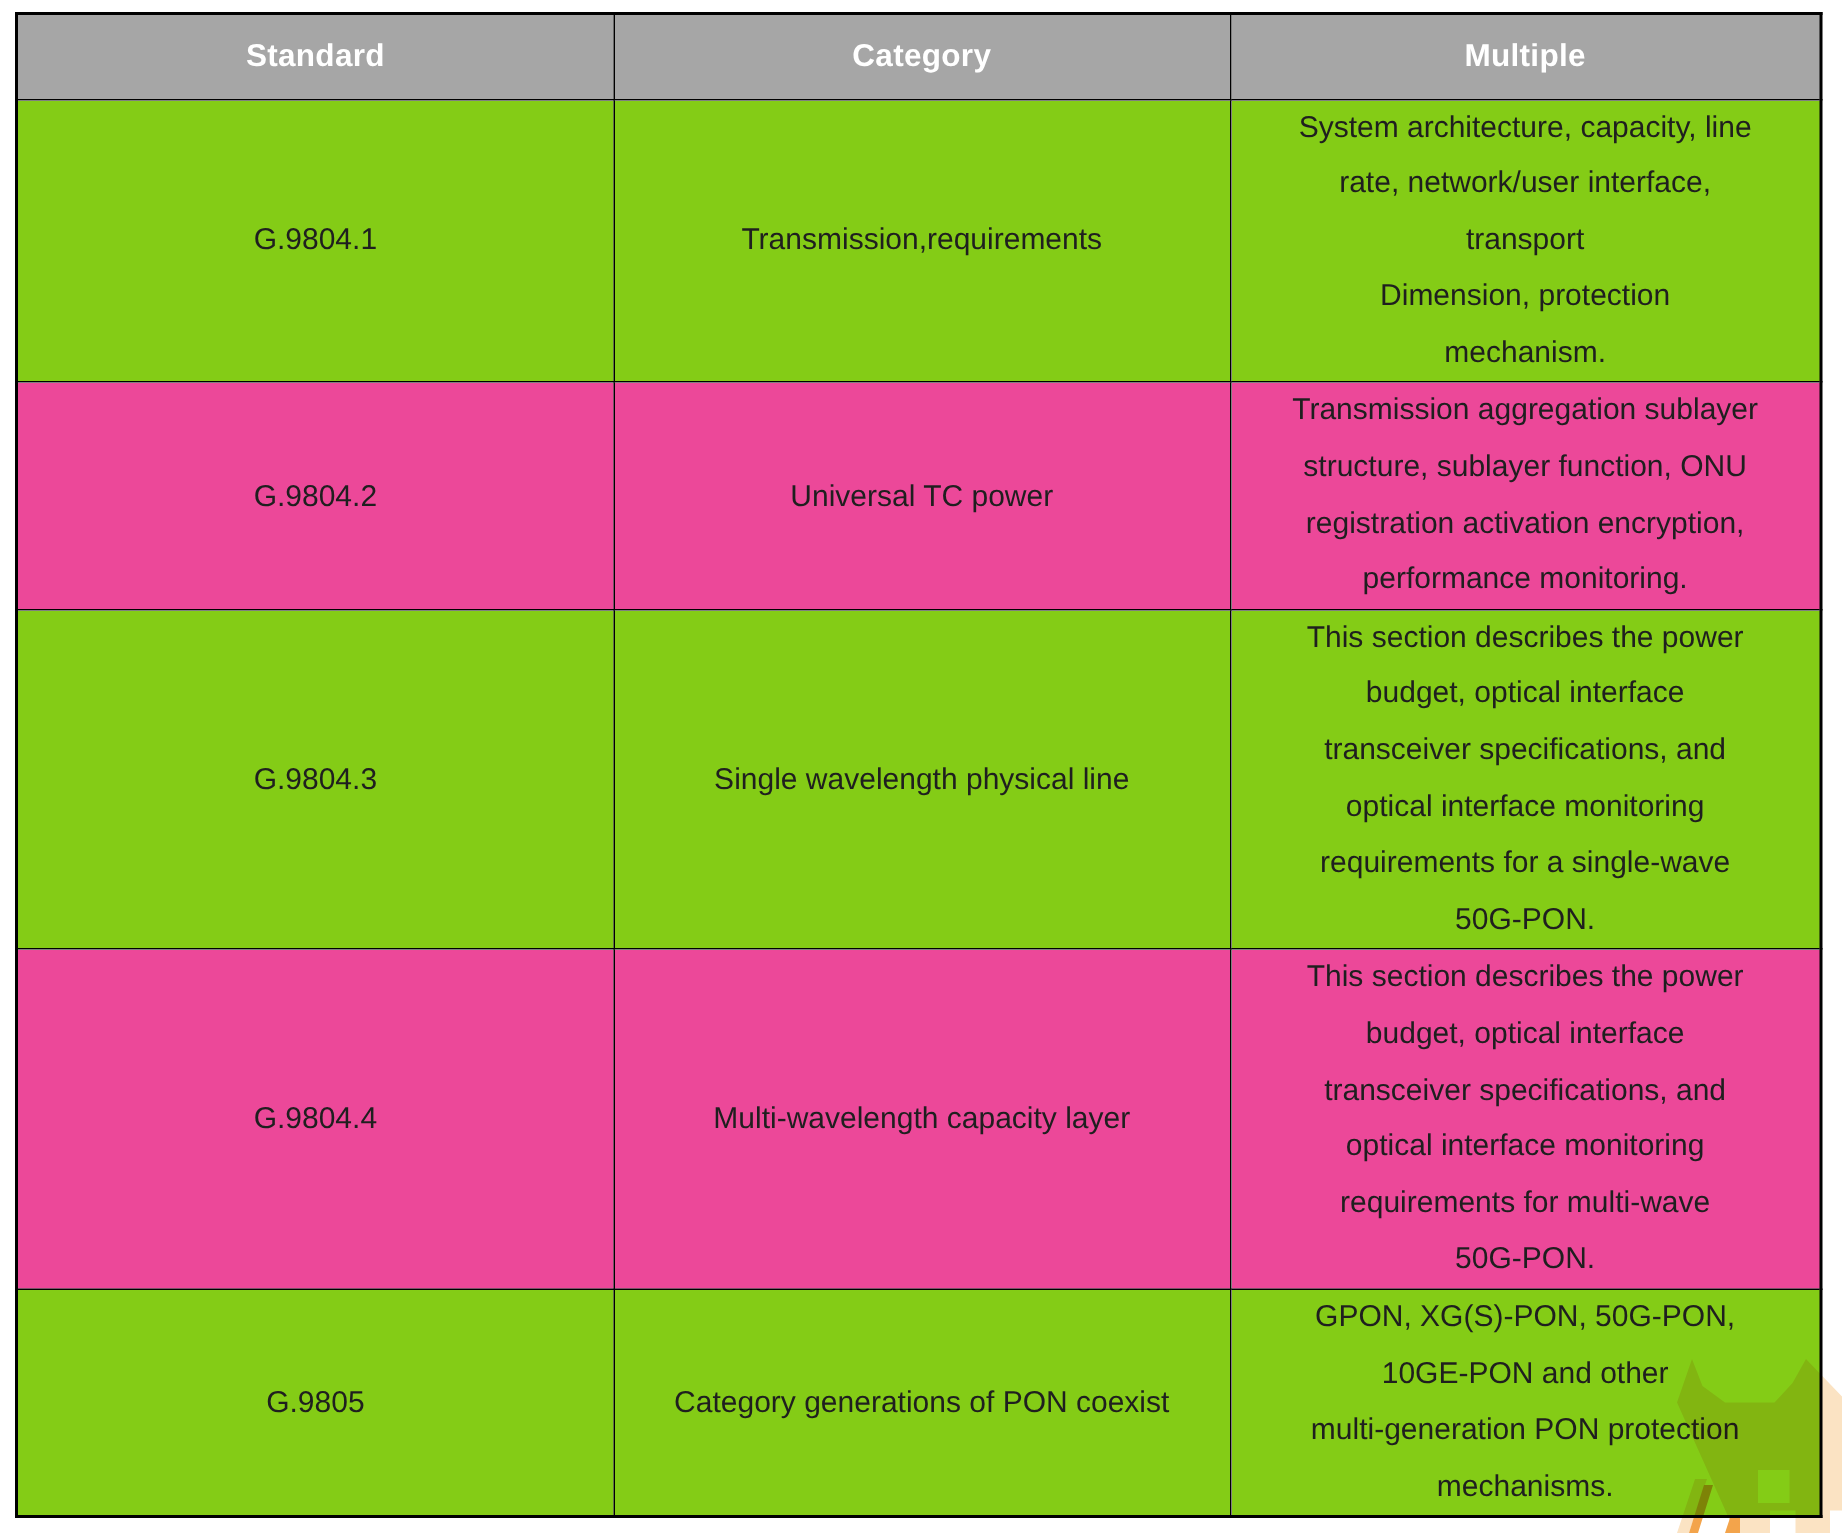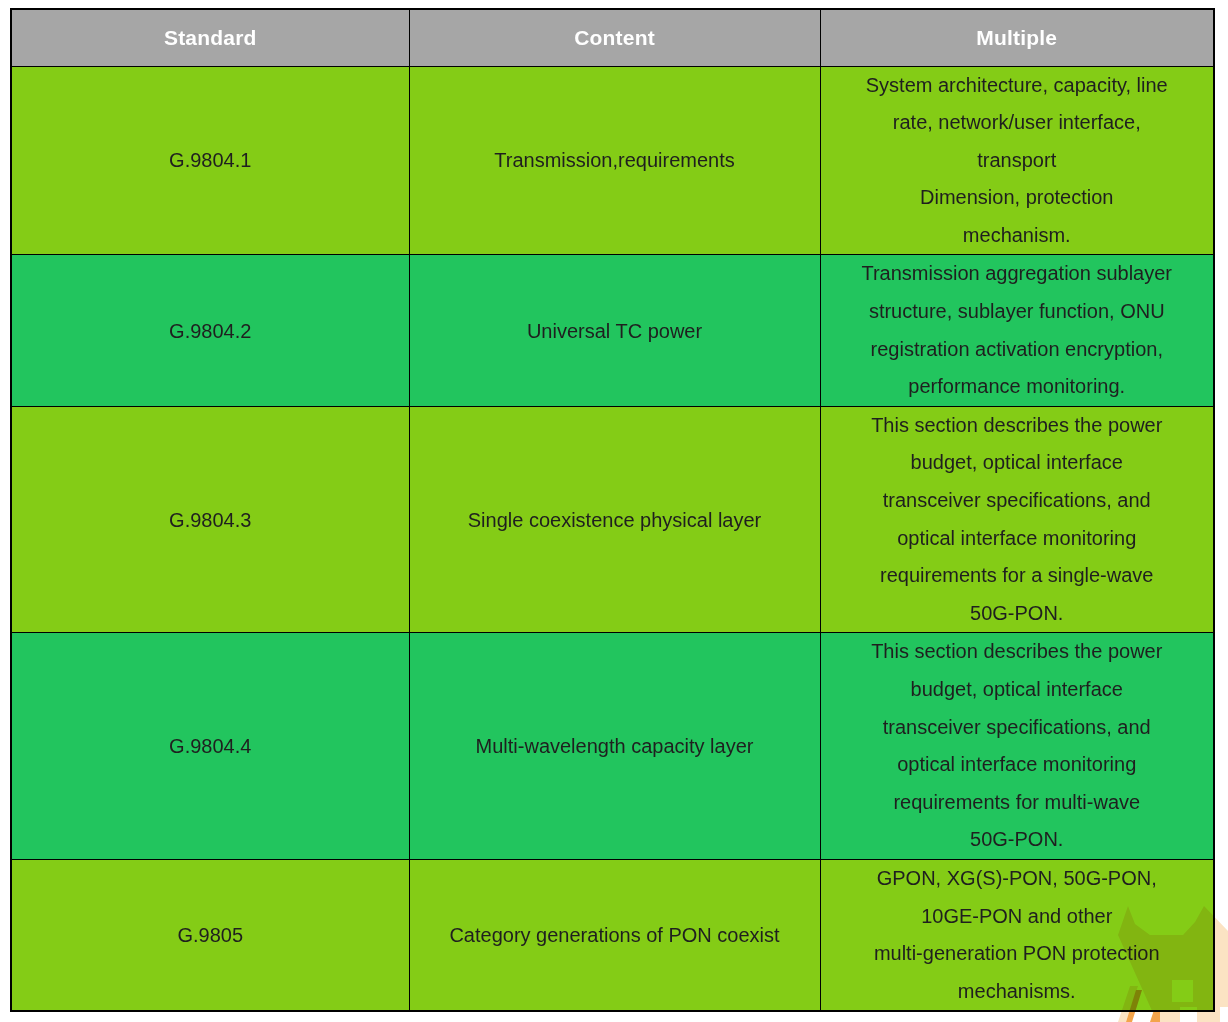--- a/index.html
+++ b/index.html
@@ -35,21 +35,21 @@
     font-size: 21px;
     font-weight: 700;
     letter-spacing: 0.2px;
   }
   .standards-table td {
     font-size: 20px;
     color: #1f1f1f;
     background: #84cc16;
     padding: 0 6px;
   }
-  .standards-table tr.alt td { background: #22c55e; }
+  .standards-table tr.alt td { background: #ec4899; }
   td.cell-content {
     line-height: 37.6px;
     white-space: pre-line;
   }
   td.cell-standard, td.cell-category { line-height: 26px; margin-top: 27px; }
   tr.r1 { height: 184px; }
   tr.r2 { height: 151px; }
   tr.r3 { height: 224px; }
   tr.r4 { height: 224px; }
   tr.r5 { height: 150px; }
@@ -71,21 +71,21 @@
 
   <table class="standards-table">
     <colgroup>
       <col style="width:398px">
       <col style="width:411px">
       <col style="width:394px">
     </colgroup>
     <thead>
       <tr>
         <th>Standard</th>
-        <th>Content</th>
+        <th>Category</th>
         <th>Multiple</th>
       </tr>
     </thead>
     <tbody>
       <tr class="r1">
         <td class="cell-standard">G.9804.1</td>
         <td class="cell-category">Transmission,requirements</td>
         <td class="cell-content">System architecture, capacity, line
 rate, network/user interface,
 transport
@@ -95,21 +95,21 @@
       <tr class="r2 alt">
         <td class="cell-standard">G.9804.2</td>
         <td class="cell-category">Universal TC power</td>
         <td class="cell-content">Transmission aggregation sublayer
 structure, sublayer function, ONU
 registration activation encryption,
 performance monitoring.</td>
       </tr>
       <tr class="r3">
         <td class="cell-standard">G.9804.3</td>
-        <td class="cell-category">Single coexistence physical layer</td>
+        <td class="cell-category">Single wavelength physical line</td>
         <td class="cell-content">This section describes the power
 budget, optical interface
 transceiver specifications, and
 optical interface monitoring
 requirements for a single-wave
 50G-PON.</td>
       </tr>
       <tr class="r4 alt">
         <td class="cell-standard">G.9804.4</td>
         <td class="cell-category">Multi-wavelength capacity layer</td>

